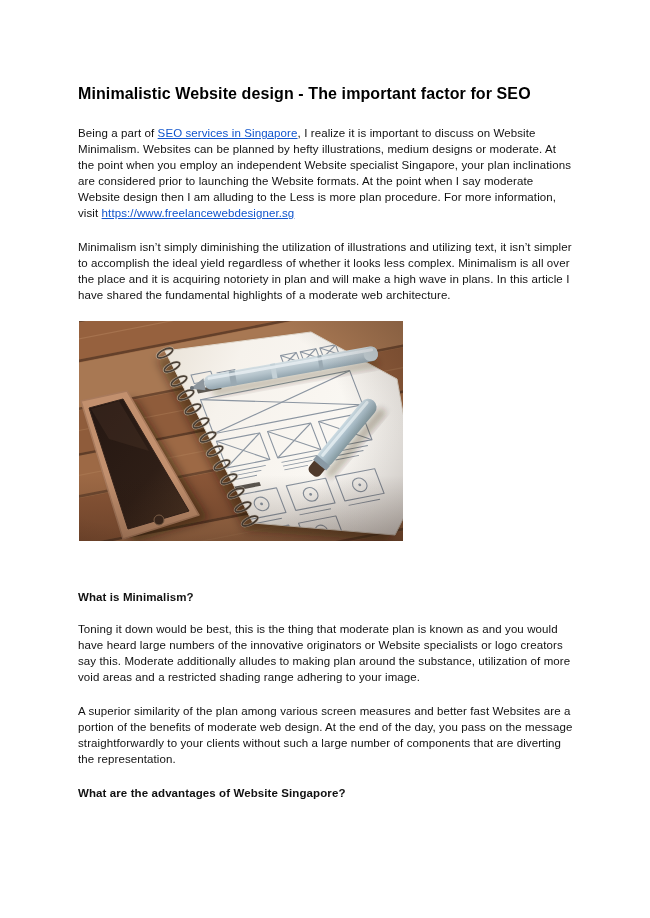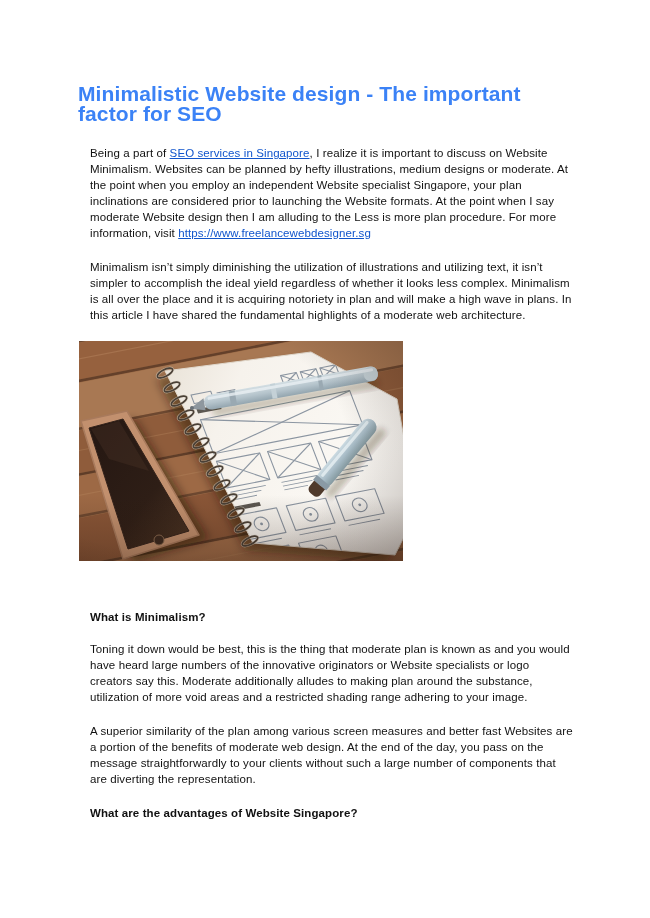--- a/index.html
+++ b/index.html
@@ -5,25 +5,25 @@
   html, body { margin: 0; padding: 0; background: #ffffff; }
   body {
     width: 650px; height: 918px; overflow: hidden;
     font-family: "Liberation Sans", "DejaVu Sans", sans-serif;
     -webkit-font-smoothing: antialiased;
   }
   .page { position: relative; width: 650px; height: 918px; background: #ffffff; }
   .content { padding: 84px 77px 0 78px; }
   h1.doc-title {
     margin: 0 0 21px 0;
-    font-size: 21px; line-height: 20px; font-weight: bold;
-    color: #3b82f6; letter-spacing: 0.1px;
+    font-size: 16px; line-height: 20px; font-weight: bold;
+    color: #000000; letter-spacing: 0.1px;
   }
   p.body-text, h2.sub-heading {
-    margin: 0 0 18px 12px;
+    margin: 0 0 18px 0;
     font-size: 11.5px; line-height: 16px; font-weight: normal;
     color: #111111; letter-spacing: 0.1px;
   }
   h2.sub-heading { margin-bottom: 16px; font-weight: bold; }
   a.doc-link { color: #1155cc; text-decoration: underline; cursor: pointer; }
   figure.photo {
     margin: 0 0 48px 1px; padding: 0;
     width: 324px; height: 220px; line-height: 0;
   }
   figure.photo svg { display: block; }

